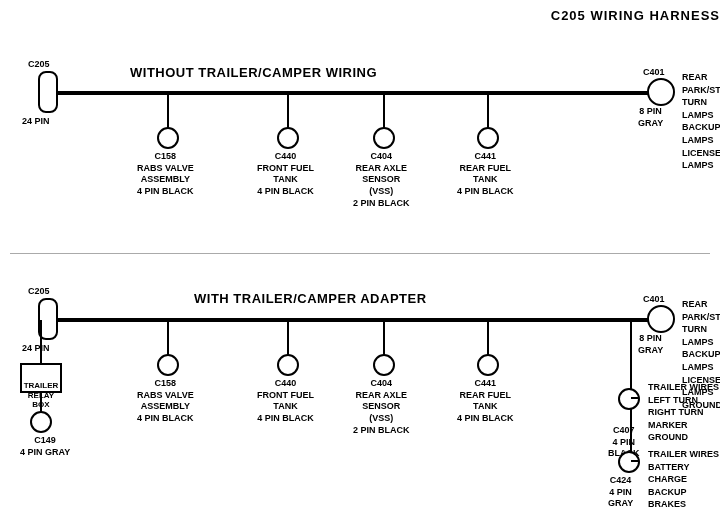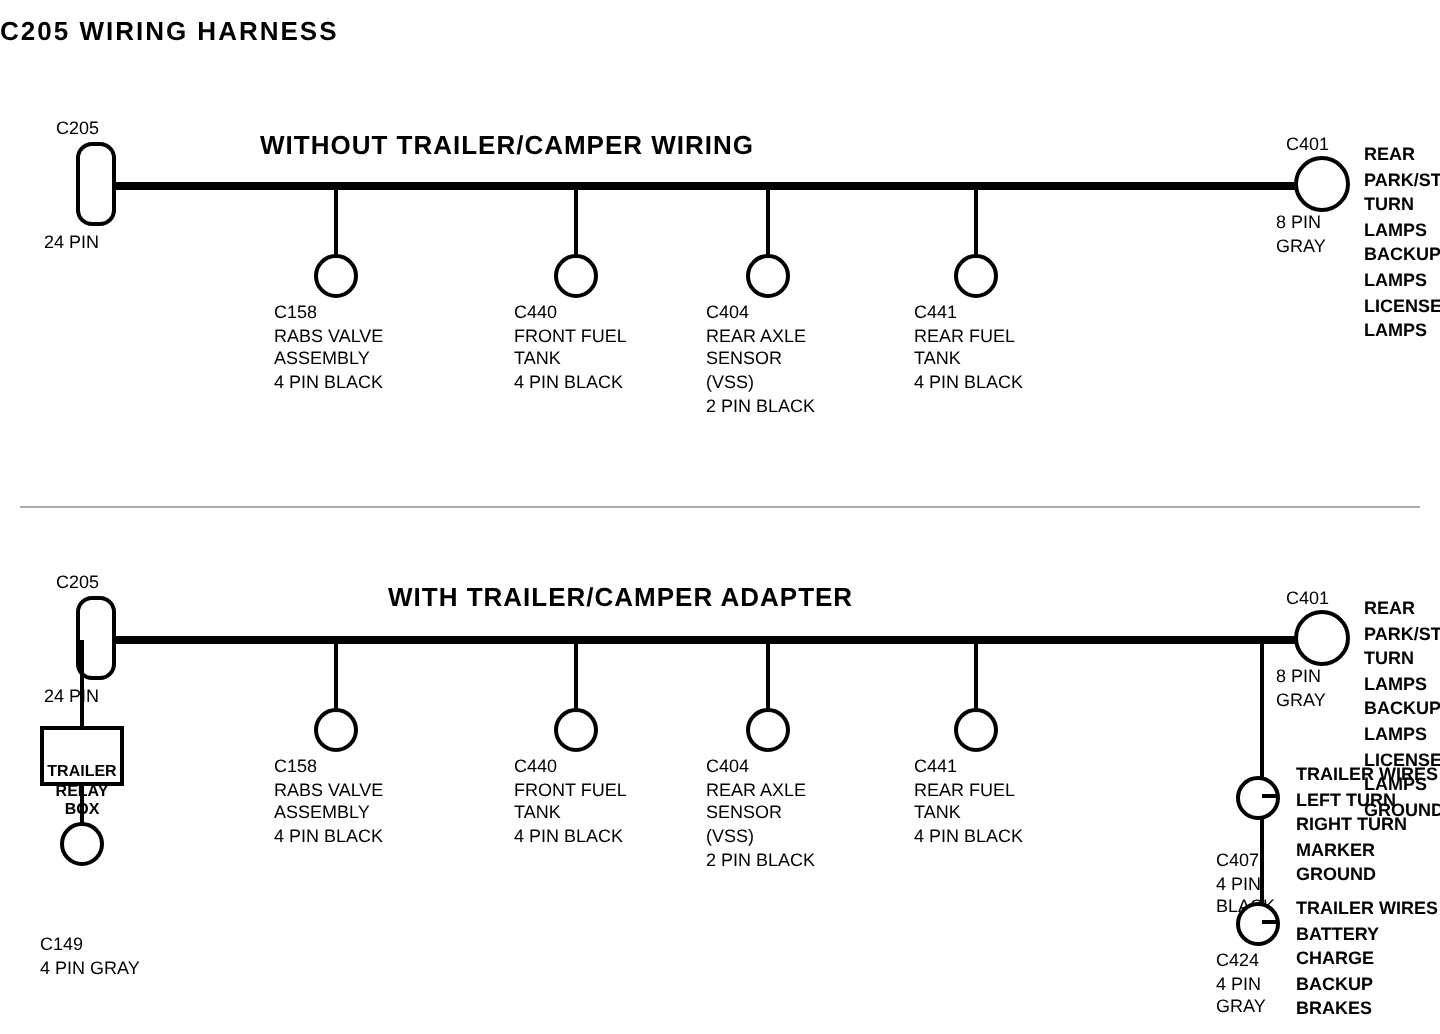--- a/index.html
+++ b/index.html
@@ -6,21 +6,21 @@
     body {
       width: 720px;
       height: 517px;
       background: #fff;
       font-family: Arial, sans-serif;
       font-size: 10px;
       overflow: hidden;
       position: relative;
     }
     .page-title {
-      text-align: left;
+      text-align: right;
       font-size: 13px;
       font-weight: bold;
       padding-top: 8px;
       letter-spacing: 1px;
     }
     .diagram-container {
       position: relative;
       width: 720px;
       height: 490px;
     }
@@ -54,21 +54,22 @@
     .connector-circle {
       position: absolute;
       border: 2.5px solid #000;
       border-radius: 50%;
       background: #fff;
     }
     
     .conn-label {
       position: absolute;
       font-size: 9px;
-      font-weight: normal;
+      font-weight: bold;
+      text-align: center;
       line-height: 1.3;
     }
     
     .right-label {
       position: absolute;
       font-size: 9px;
       font-weight: bold;
       line-height: 1.4;
     }
   </style>
@@ -116,21 +117,21 @@
 
   <div class="connector-rect" style="top:275px; left:38px; width:20px; height:42px;"></div>
   <div class="conn-label" style="top:263px; left:28px;">C205</div>
   <div class="conn-label" style="top:320px; left:22px;">24 PIN</div>
 
   <div style="position:absolute; top:340px; left:20px; width:42px; height:30px; border:2px solid #000; background:#fff; font-size:8px; font-weight:bold; text-align:center; line-height:1.2; padding-top:16px;">TRAILER<br>RELAY<br>BOX</div>
 
   <div class="vline" style="top:370px; left:40px; height:20px;"></div>
 
   <div class="connector-circle" style="top:388px; left:30px; width:22px; height:22px;"></div>
-  <div class="conn-label" style="top:412px; left:20px;margin-top:32px;">C149<br>4 PIN GRAY</div>
+  <div class="conn-label" style="top:412px; left:20px;">C149<br>4 PIN GRAY</div>
 
   <div class="vline" style="top:297px; left:40px; height:43px;"></div>
 
   <div class="connector-circle" style="top:282px; left:647px; width:28px; height:28px;"></div>
   <div class="conn-label" style="top:271px; left:643px;">C401</div>
   <div class="conn-label" style="top:310px; left:638px;">8 PIN<br>GRAY</div>
   <div class="right-label" style="top:275px; left:682px;">REAR PARK/STOP<br>TURN LAMPS<br>BACKUP LAMPS<br>LICENSE LAMPS<br>GROUND</div>
 
   <div class="vline" style="top:297px; left:630px; height:140px;"></div>
 

